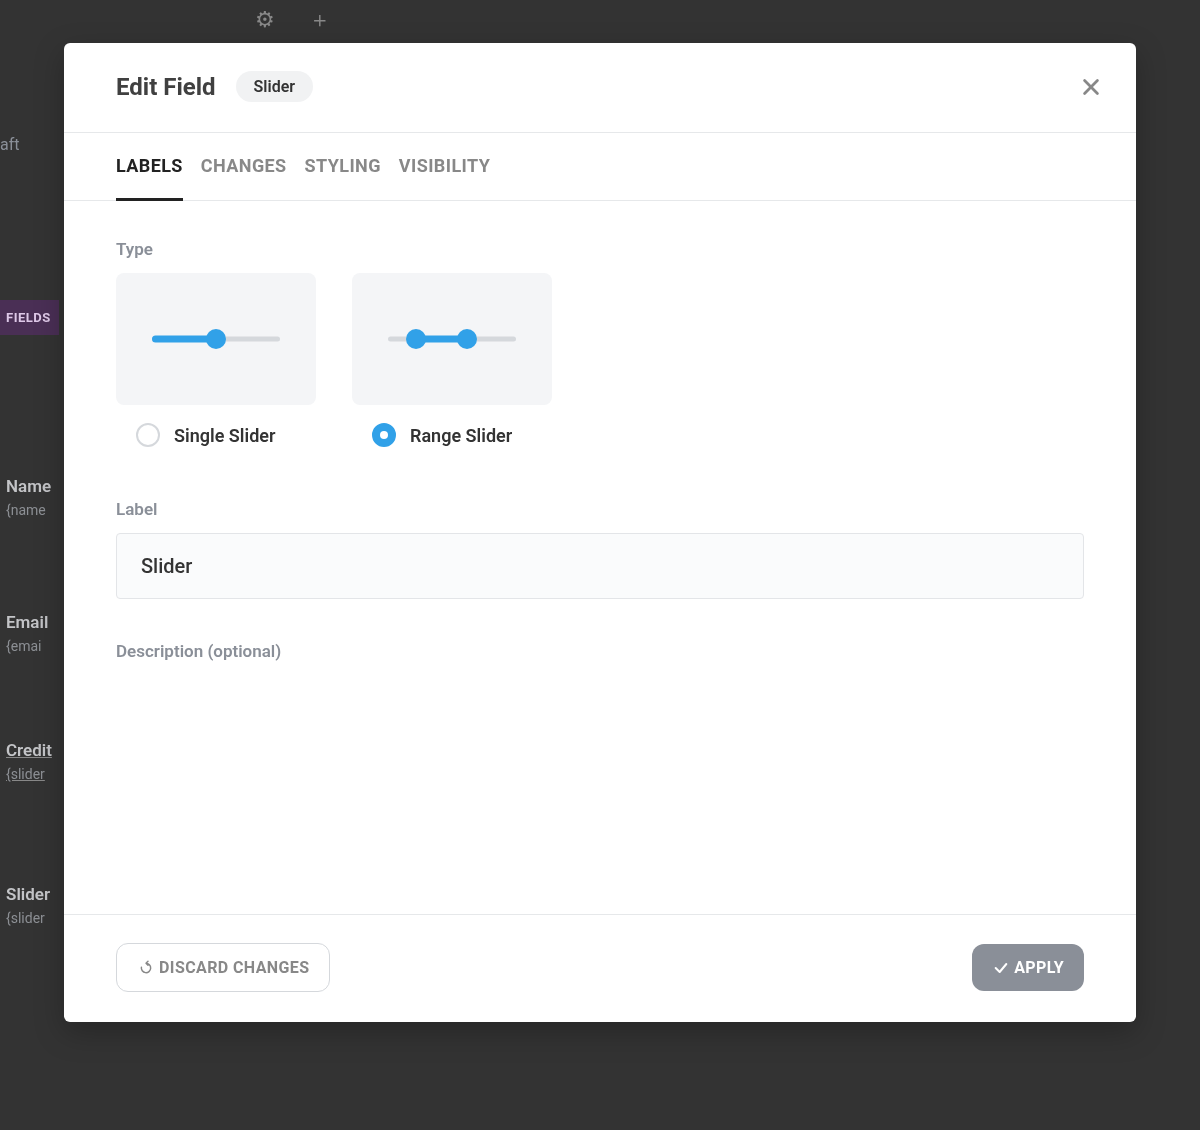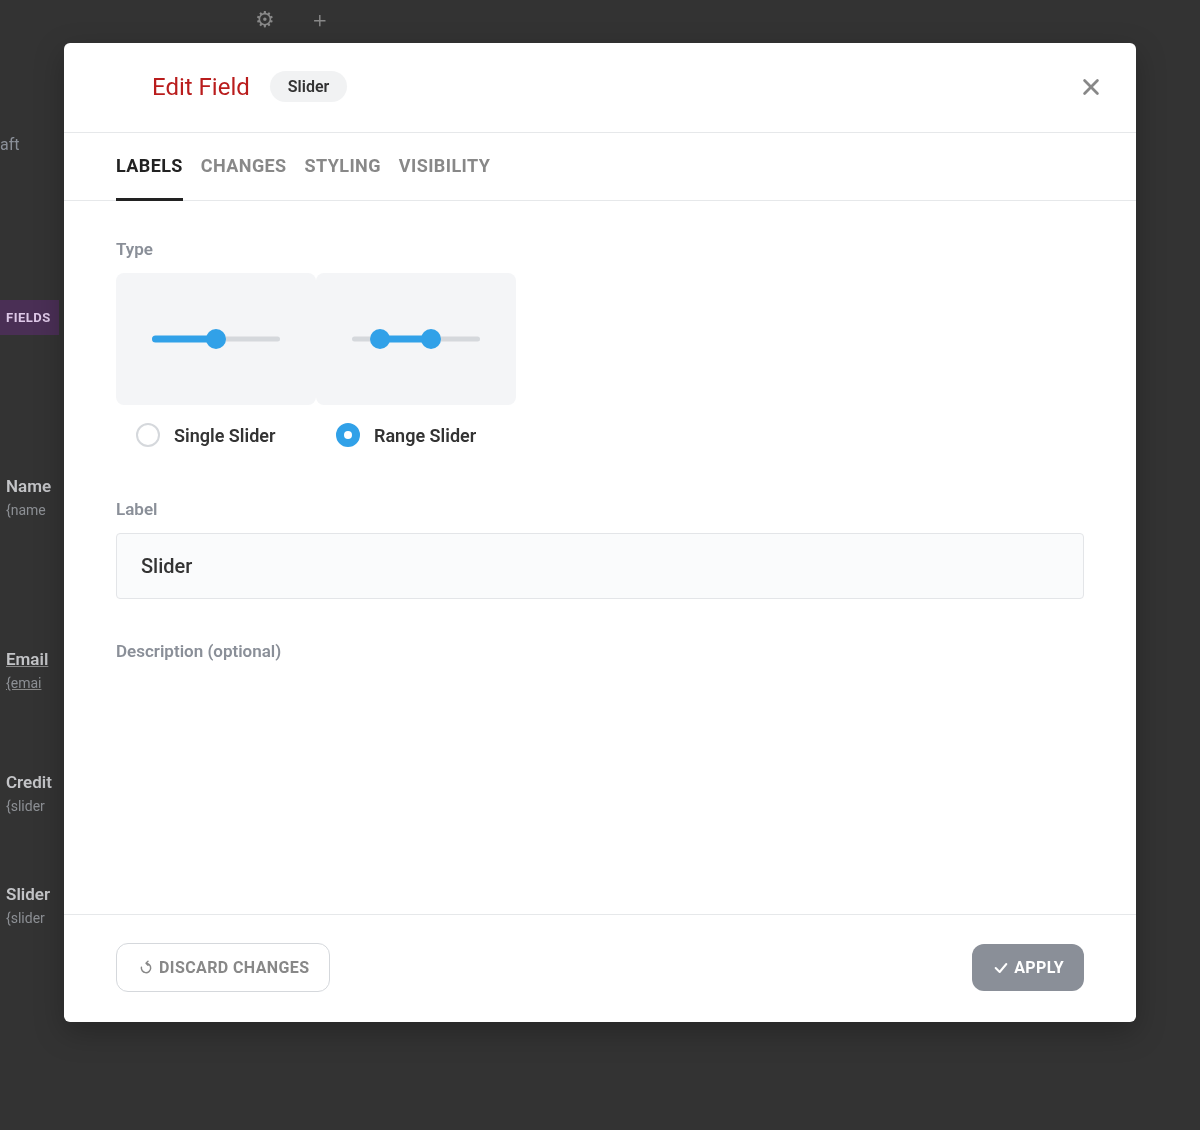--- a/index.html
+++ b/index.html
@@ -28,21 +28,21 @@
       flex-direction: column;
       box-shadow: 0 10px 30px rgba(0,0,0,0.25);
     }
 
     .modal-header {
       display: flex;
       align-items: center;
       padding: 28px 34px 30px 52px;
       border-bottom: 1px solid #e6e8ea;
     }
-    .modal-title { font-size: 24px; font-weight: 400; color: #b91c1c; margin-left: 36px; }
+    .modal-title { font-size: 24px; font-weight: 700; color: #404040; }
     .modal-chip {
       margin-left: 20px;
       background: #f1f2f3;
       color: #333333;
       font-weight: 600;
       font-size: 16px;
       padding: 6px 18px;
       border-radius: 20px;
     }
     .modal-close { margin-left: auto; color: #888888; cursor: pointer; }
@@ -62,21 +62,21 @@
       letter-spacing: 0.4px;
       cursor: pointer;
       border-bottom: 3px solid transparent;
       margin-bottom: -1px;
     }
     .tab.active { color: #222222; border-bottom-color: #222222; }
 
     .modal-body { padding: 38px 52px 0 52px; flex: 1; }
     .section-label { font-size: 17px; font-weight: 600; color: #8a8f98; margin-bottom: 14px; }
 
-    .type-options { display: flex; margin-bottom: 52px; }
+    .type-options { display: flex; gap: 36px; margin-bottom: 52px; }
     .type-card { width: 200px; }
     .type-preview {
       width: 200px; height: 132px;
       background: #f4f5f7;
       border-radius: 8px;
       display: flex; align-items: center; justify-content: center;
       margin-bottom: 18px;
     }
     .type-radio-row { display: flex; align-items: center; gap: 14px; padding-left: 20px; cursor: pointer; }
     .radio {
@@ -119,25 +119,25 @@
   <div class="bg-icons">
     <span>⚙</span>
     <span>＋</span>
   </div>
   <div class="bg-draft">aft</div>
   <div class="bg-badge">FIELDS</div>
   <div class="bg-left-item" style="top:476px;">
     <div class="t">Name</div>
     <div class="s">{name</div>
   </div>
-  <div class="bg-left-item" style="top:649px;text-decoration:underline;">
+  <div class="bg-left-item" style="top:612px;">
     <div class="t">Email</div>
     <div class="s">{emai</div>
   </div>
-  <div class="bg-left-item" style="top:772px;">
+  <div class="bg-left-item" style="top:740px;text-decoration:underline;">
     <div class="t">Credit</div>
     <div class="s">{slider</div>
   </div>
   <div class="bg-left-item" style="top:884px;">
     <div class="t">Slider</div>
     <div class="s">{slider</div>
   </div>
 </div>
 
 <div class="modal">

